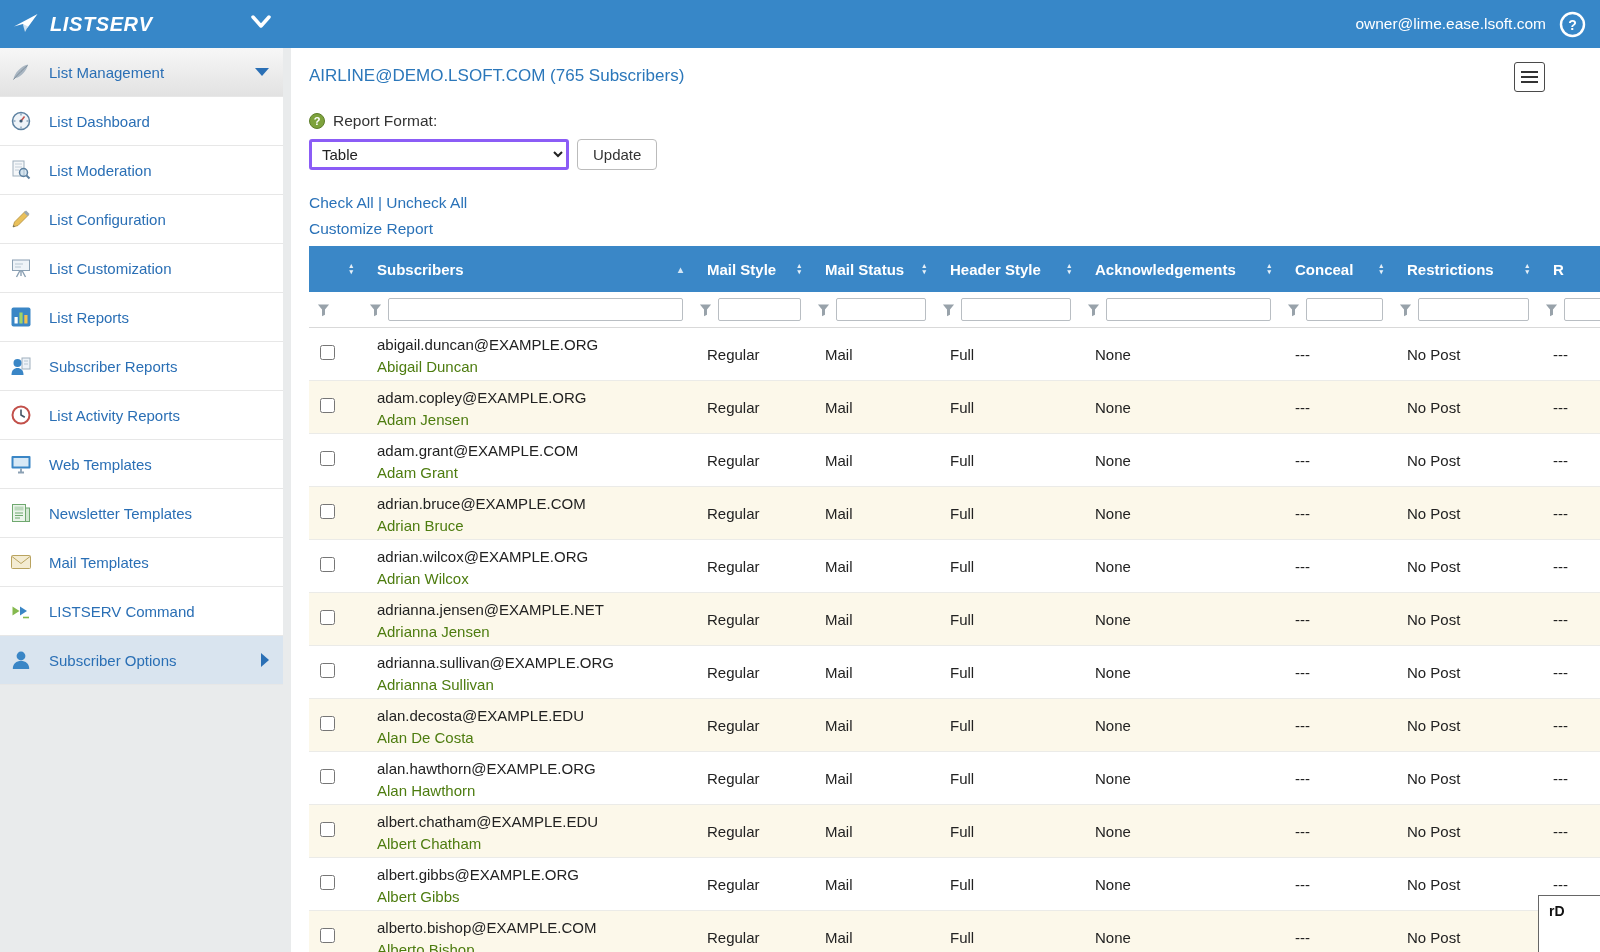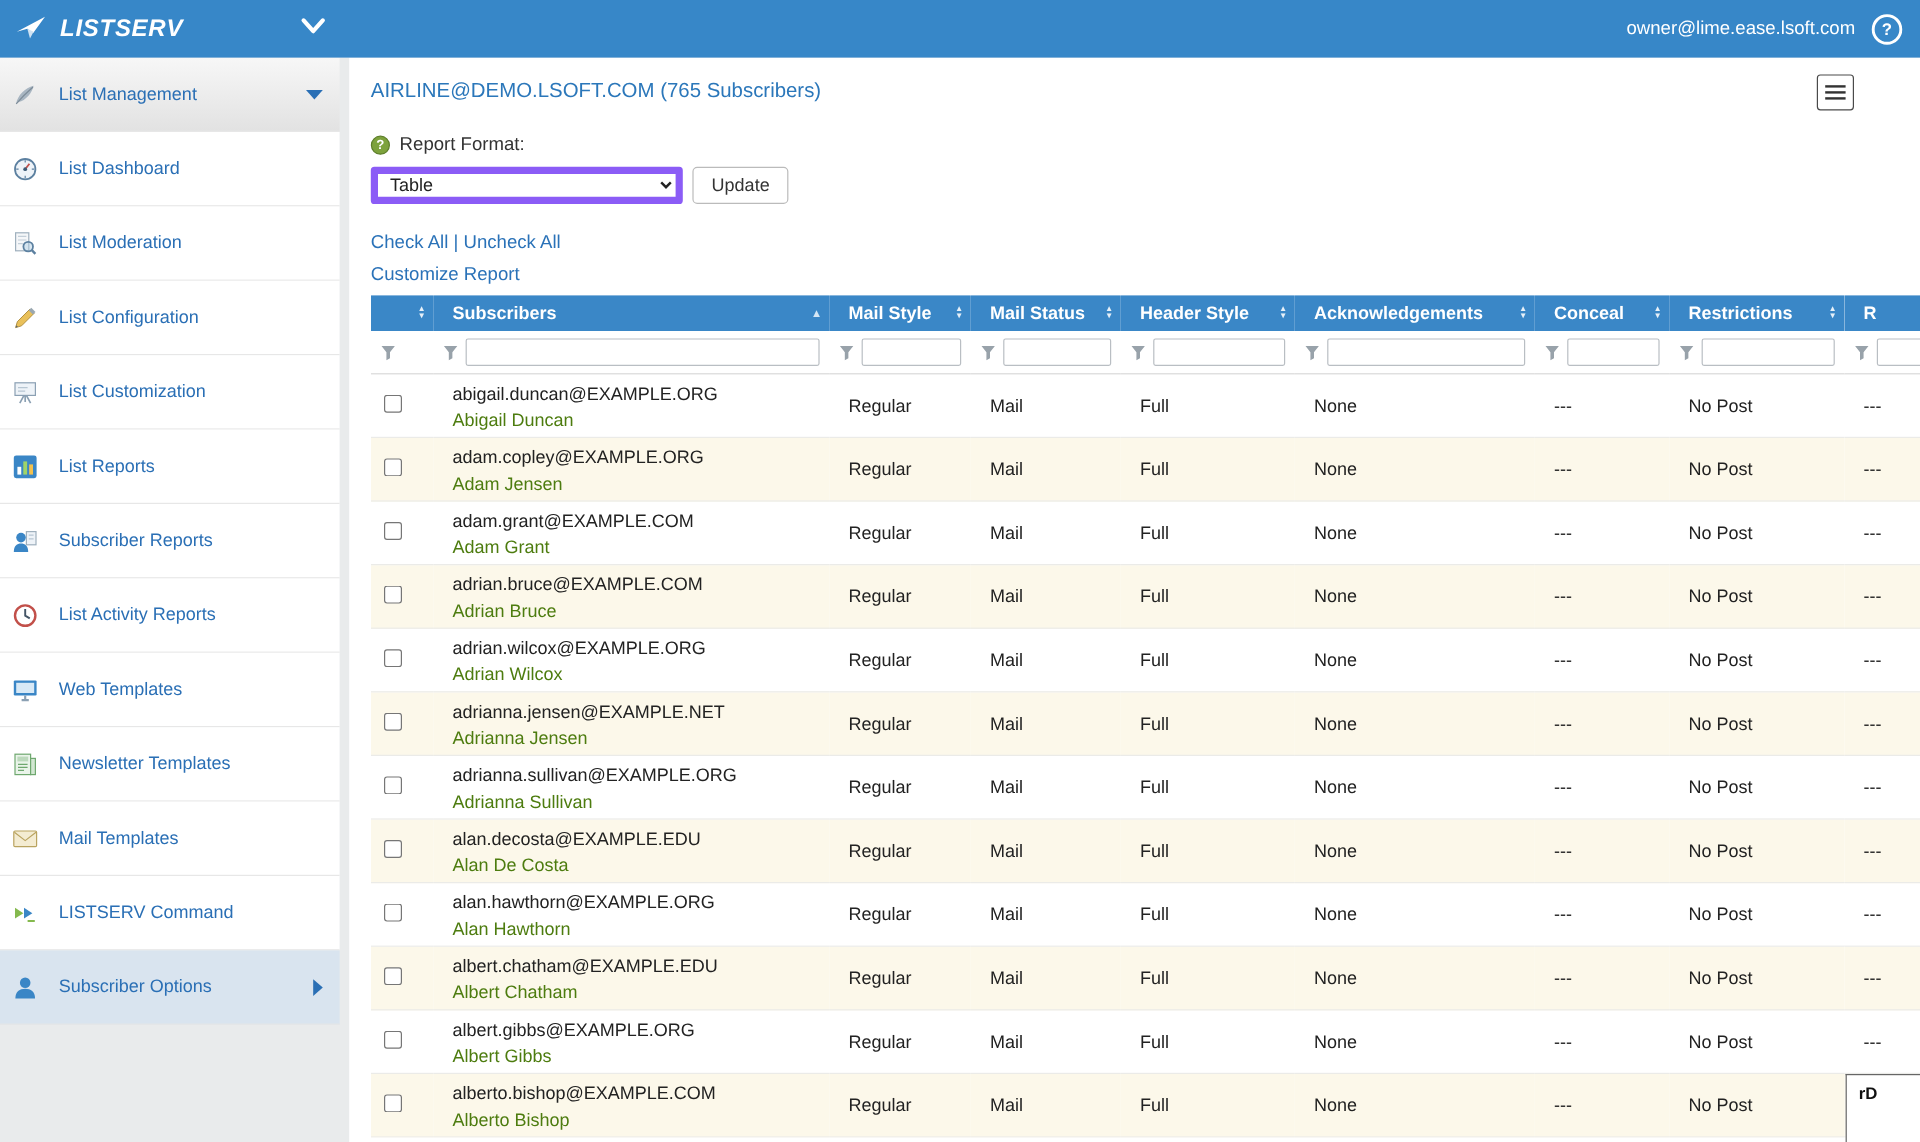--- a/index.html
+++ b/index.html
@@ -21,21 +21,21 @@
   .brand-name { font-weight:bold; font-style:italic; font-size:20px; letter-spacing:.6px; }
   .topbar-chevron { position:absolute; left:250px; top:14px; cursor:pointer; }
   .topbar-chevron svg { width:22px; height:16px; display:block; }
   .account { margin-left:auto; font-size:15.5px; }
   .help-btn { margin:0 14px 0 13px; width:27px; height:27px; cursor:pointer; background:none; border:none; }
   .help-btn svg { width:27px; height:27px; display:block; }
 
   
   .sidebar { position:absolute; top:48px; left:0; width:283px; bottom:0; }
   .side-item {
-    height:62px; display:flex; align-items:center; background:#fff;
+    height:49px; display:flex; align-items:center; background:#fff;
     border-bottom:1px solid #e7e7e7; cursor:pointer; position:relative; padding:0 10px;
   }
   .side-item.hdr { background:linear-gradient(#f7f7f7,#e2e2e2); }
   .side-item.active { background:#d9e4ef; }
   .side-icon { width:26px; height:23px; margin-right:13px; display:flex; align-items:center; }
   .side-icon svg { width:22px; height:22px; }
   .side-label { color:#2a6fb5; font-size:15px; }
   .side-arrow { position:absolute; right:14px; width:0; height:0; }
   .side-arrow.down { border-left:7px solid transparent; border-right:7px solid transparent; border-top:8px solid #2a6fb5; }
   .side-arrow.right { border-top:7px solid transparent; border-bottom:7px solid transparent; border-left:8px solid #2a6fb5; }
@@ -55,37 +55,37 @@
   .hamburger .bar { width:17px; height:2px; background:#333; }
 
   .report-format { display:flex; align-items:center; gap:8px; font-size:15.5px; color:#333; }
   .qmark {
     width:16px; height:16px; border-radius:50%; background:#7da23c; color:#fff;
     font-size:11px; font-weight:bold; display:flex; align-items:center; justify-content:center;
     border:1px solid #5d7e2a; cursor:pointer;
   }
   .format-controls { margin-top:9px; display:flex; gap:8px; align-items:center; }
   select.format-select {
-    width:260px; height:31px; font-size:15px; border:6px solid #8b5cf6; border-radius:3px;
+    width:260px; height:31px; font-size:15px; border:3px solid #8b5cf6; border-radius:3px;
     background:#fff; padding:0 6px; color:#222; font-family:"Liberation Sans",sans-serif;
   }
   .update-btn {
     height:31px; padding:0 15px; font-size:15px; border:1px solid #bbb; border-radius:4px;
     background:#fff; color:#333; cursor:pointer; font-family:"Liberation Sans",sans-serif;
   }
 
   .links-row { margin-top:24px; font-size:15.5px; color:#2a72b8; }
   .links-row.second { margin-top:8px; }
   a.link { color:#2a72b8; text-decoration:none; cursor:pointer; }
 
   
   .table-wrap { margin-top:8px; overflow:hidden; }
   table { border-collapse:collapse; table-layout:fixed; width:1378px; }
   thead th {
-    background:#3a87c7; height:30px; color:#fff; font-size:15px; font-weight:600;
+    background:#3a87c7; height:46px; color:#fff; font-size:15px; font-weight:600;
     text-align:left; position:relative; padding:0 24px 0 16px; cursor:pointer;
     white-space:nowrap;
   }
   .sort { position:absolute; right:8px; top:50%; transform:translateY(-50%); cursor:pointer; }
   .sort.both { display:flex; flex-direction:column; font-size:7px; line-height:6px; color:#e6f0f8; }
   .sort.asc { font-size:10px; color:#d4e6f5; }
 
   tr.filter-row td { background:#fff; border-bottom:1px solid #d9d9d9; padding:6px 8px; }
   .filter-inner { display:flex; align-items:center; gap:6px; }
   .funnel { display:flex; cursor:pointer; }

